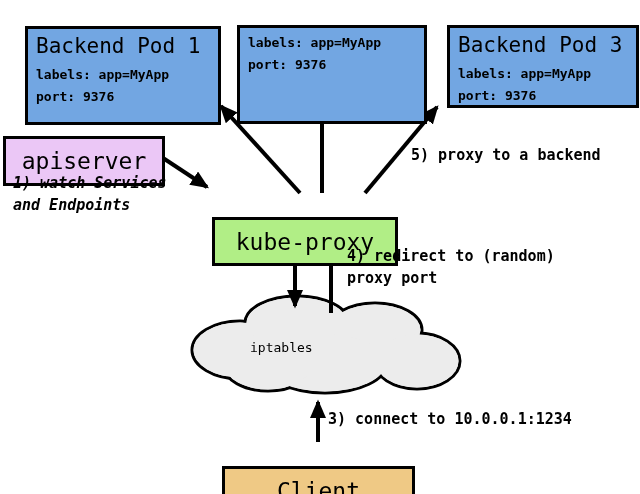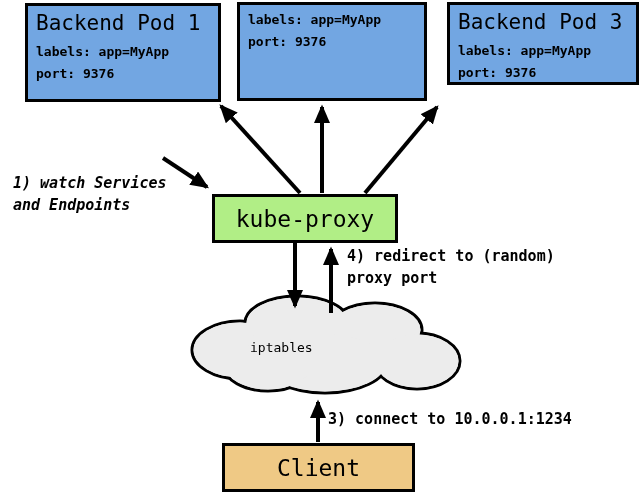--- a/index.html
+++ b/index.html
@@ -5,21 +5,21 @@
   html,body{margin:0;padding:0;background:#fff;}
   .canvas{
     position:relative;width:640px;height:494px;background:#fff;overflow:hidden;
     font-family:"DejaVu Sans Mono", monospace;color:#000;
   }
   .underlay{position:absolute;left:0;top:0;width:640px;height:494px;}
   .cloud-stroke{fill:var(--cloud-fill);stroke:var(--border);stroke-width:3;}
   .cloud-fillonly{fill:var(--cloud-fill);stroke:none;}
   .arrow{stroke:var(--border);stroke-width:4;fill:none;marker-end:url(#ah);}
   .node{
-    position:absolute;box-sizing:border-box;border:3px solid var(--border);
+    position:absolute;box-sizing:border-box;border:3px solid var(--border);margin-top:23px;
   }
   .pod{background:var(--pod-fill);padding:4px 8px;}
   .pod-title{font-size:21px;line-height:26px;margin-bottom:5px;white-space:nowrap;}
   .pod-line{font-size:13px;line-height:22px;white-space:nowrap;font-weight:bold;}
   .single{display:flex;align-items:center;justify-content:center;}
   .apiserver{background:var(--apiserver-fill);font-size:23px;}
   .kubeproxy{background:var(--kube-proxy-fill);font-size:23px;}
   .client{background:var(--client-fill);font-size:23px;}
   .step-label{
     position:absolute;font-size:15px;font-weight:bold;line-height:22px;
@@ -76,30 +76,34 @@
     <div class="pod-line">labels: app=MyApp</div>
     <div class="pod-line">port: 9376</div>
   </div>
 
   <div class="node pod" style="left:447px;top:2px;width:192px;height:83px;">
     <div class="pod-title">Backend Pod 3</div>
     <div class="pod-line">labels: app=MyApp</div>
     <div class="pod-line">port: 9376</div>
   </div>
 
+  <div class="node single apiserver" style="left:3px;top:113px;width:162px;height:50px;">
+    <span>apiserver</span>
+  </div>
 
   <div class="node single kubeproxy" style="left:212px;top:194px;width:186px;height:49px;">
     <span>kube-proxy</span>
   </div>
 
   <div class="node single client" style="left:222px;top:443px;width:193px;height:49px;">
     <span>Client</span>
   </div>
 
   <div class="cloud-label">iptables</div>
 
   <div class="step-label" style="left:13px;top:172px;font-style:italic;">1) watch Services
 and Endpoints</div>
   <div class="step-label" style="left:328px;top:408px;">3) connect to 10.0.0.1:1234</div>
   <div class="step-label" style="left:347px;top:245px;">4) redirect to (random)
 proxy port</div>
+  <div class="step-label" style="left:411px;top:144px;">5) proxy to a backend</div>
 
 </div>
 
 </body></html>

